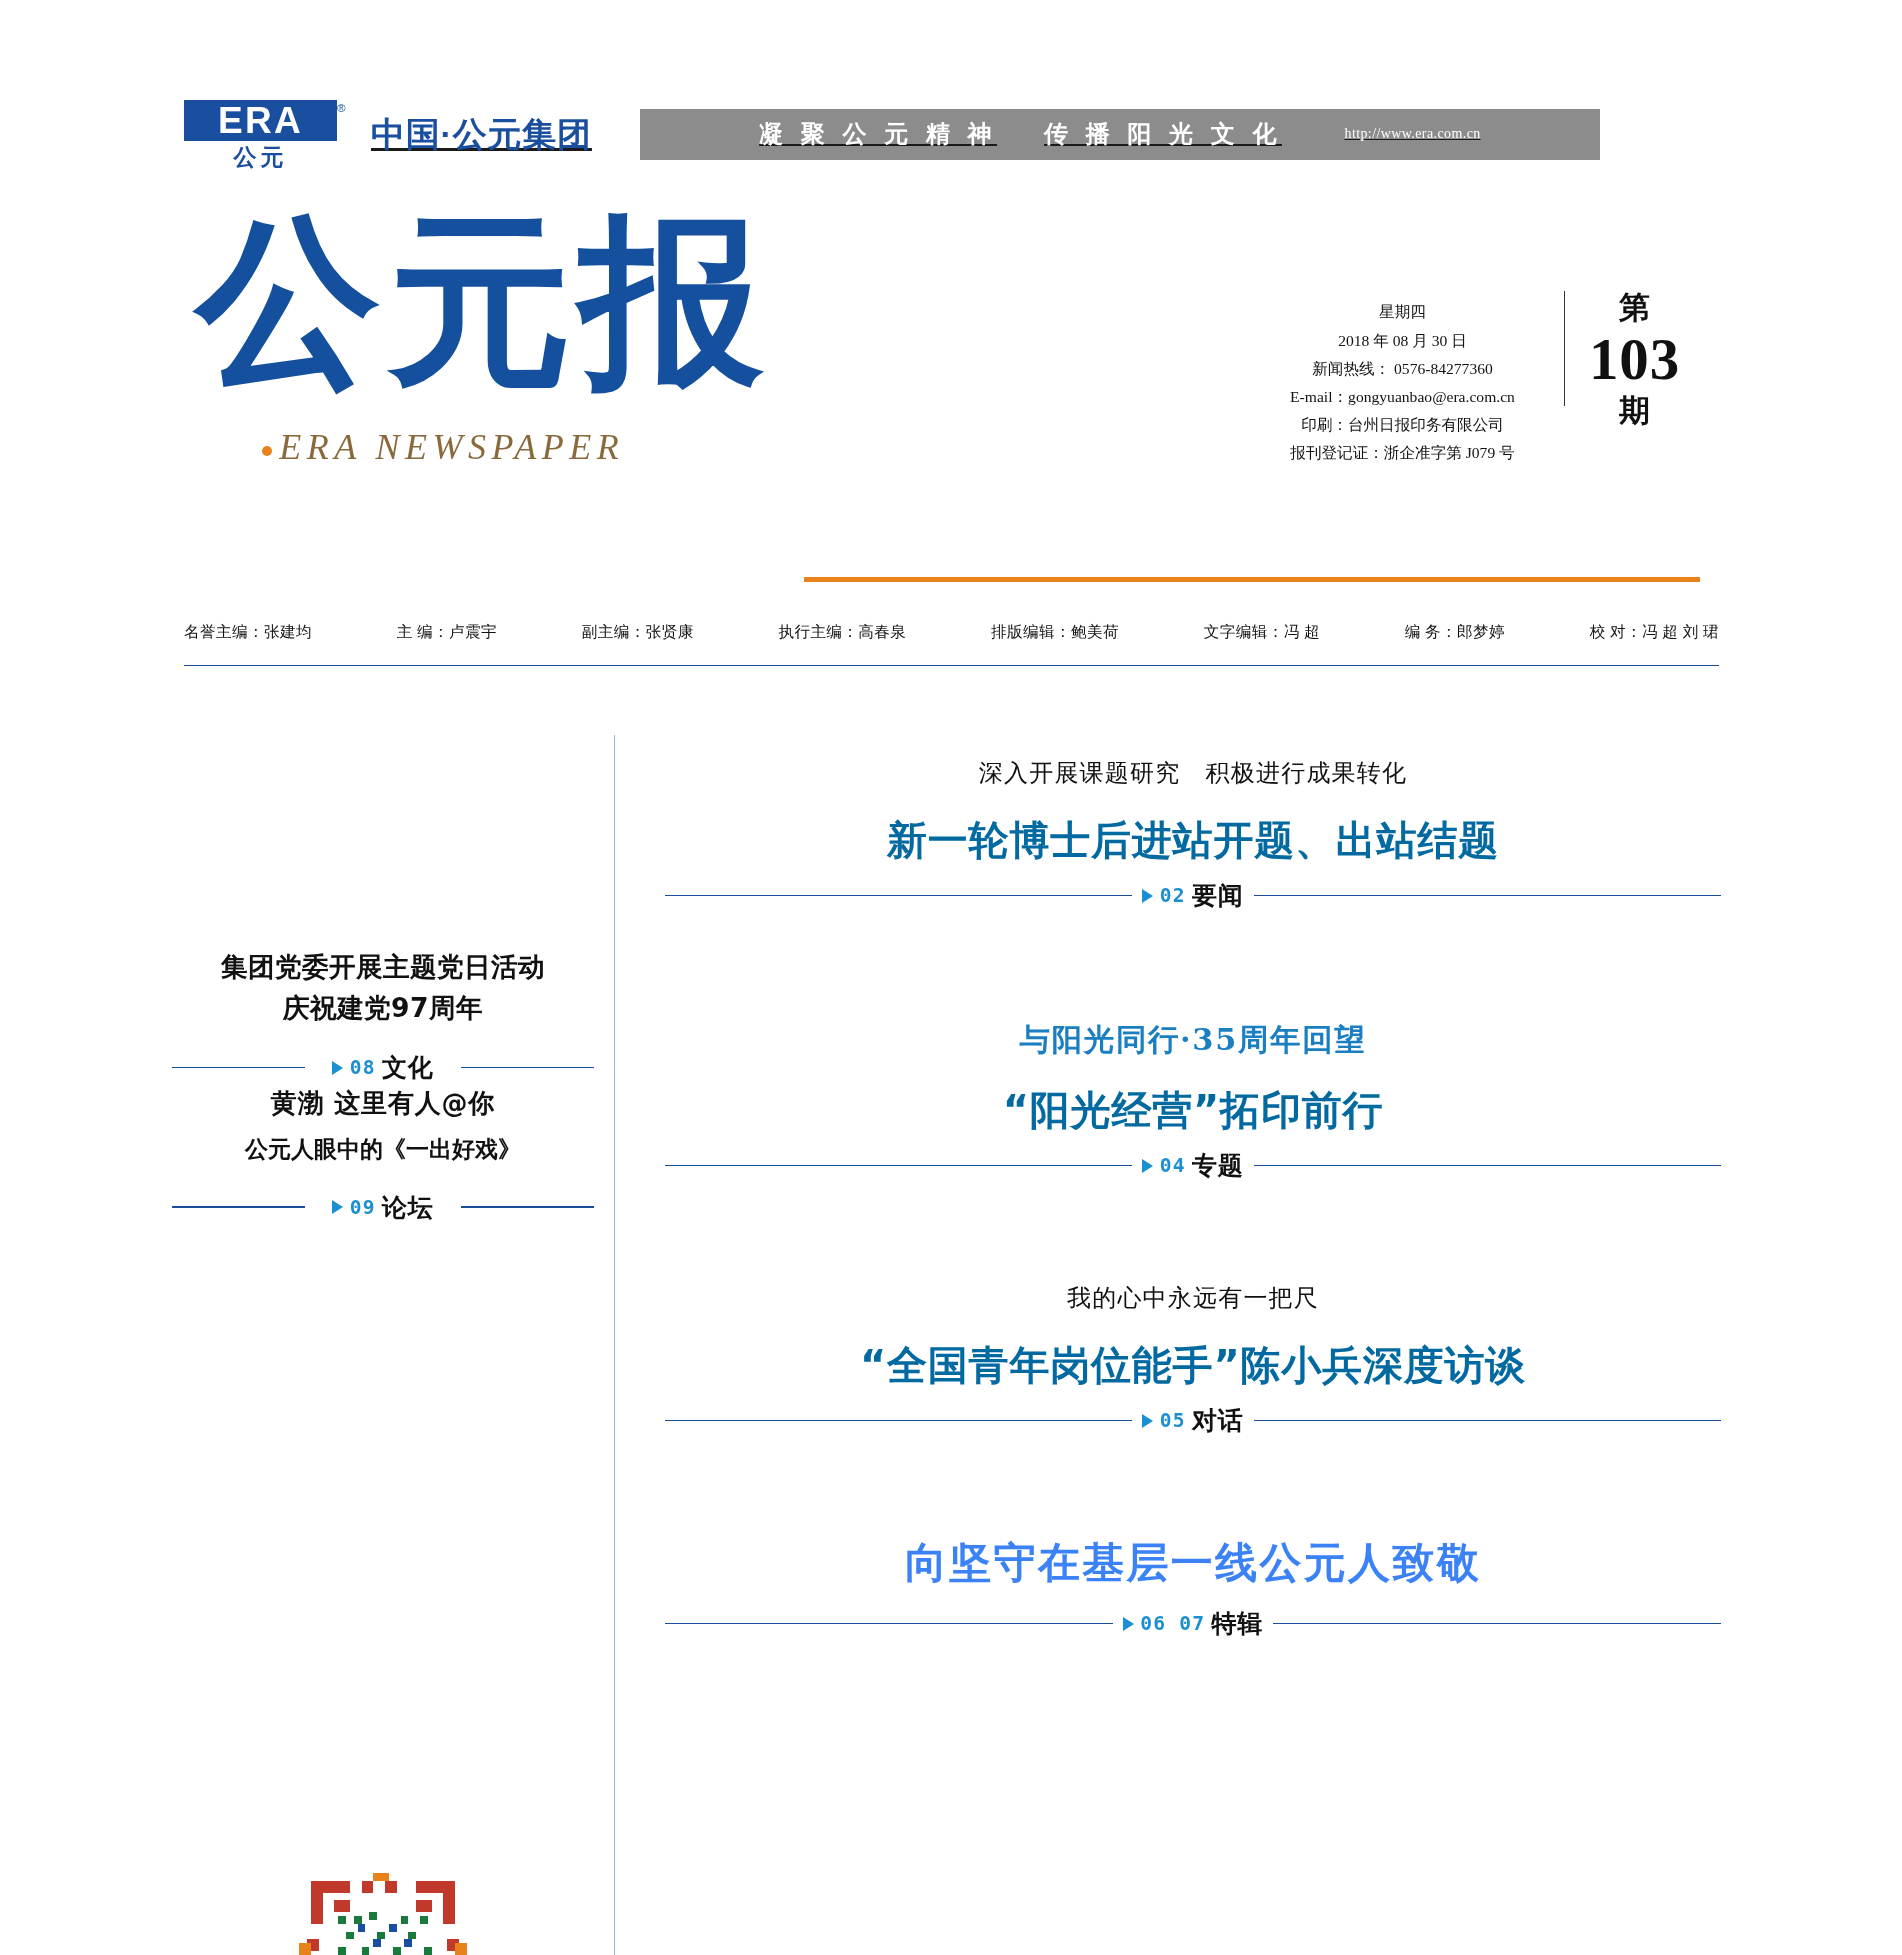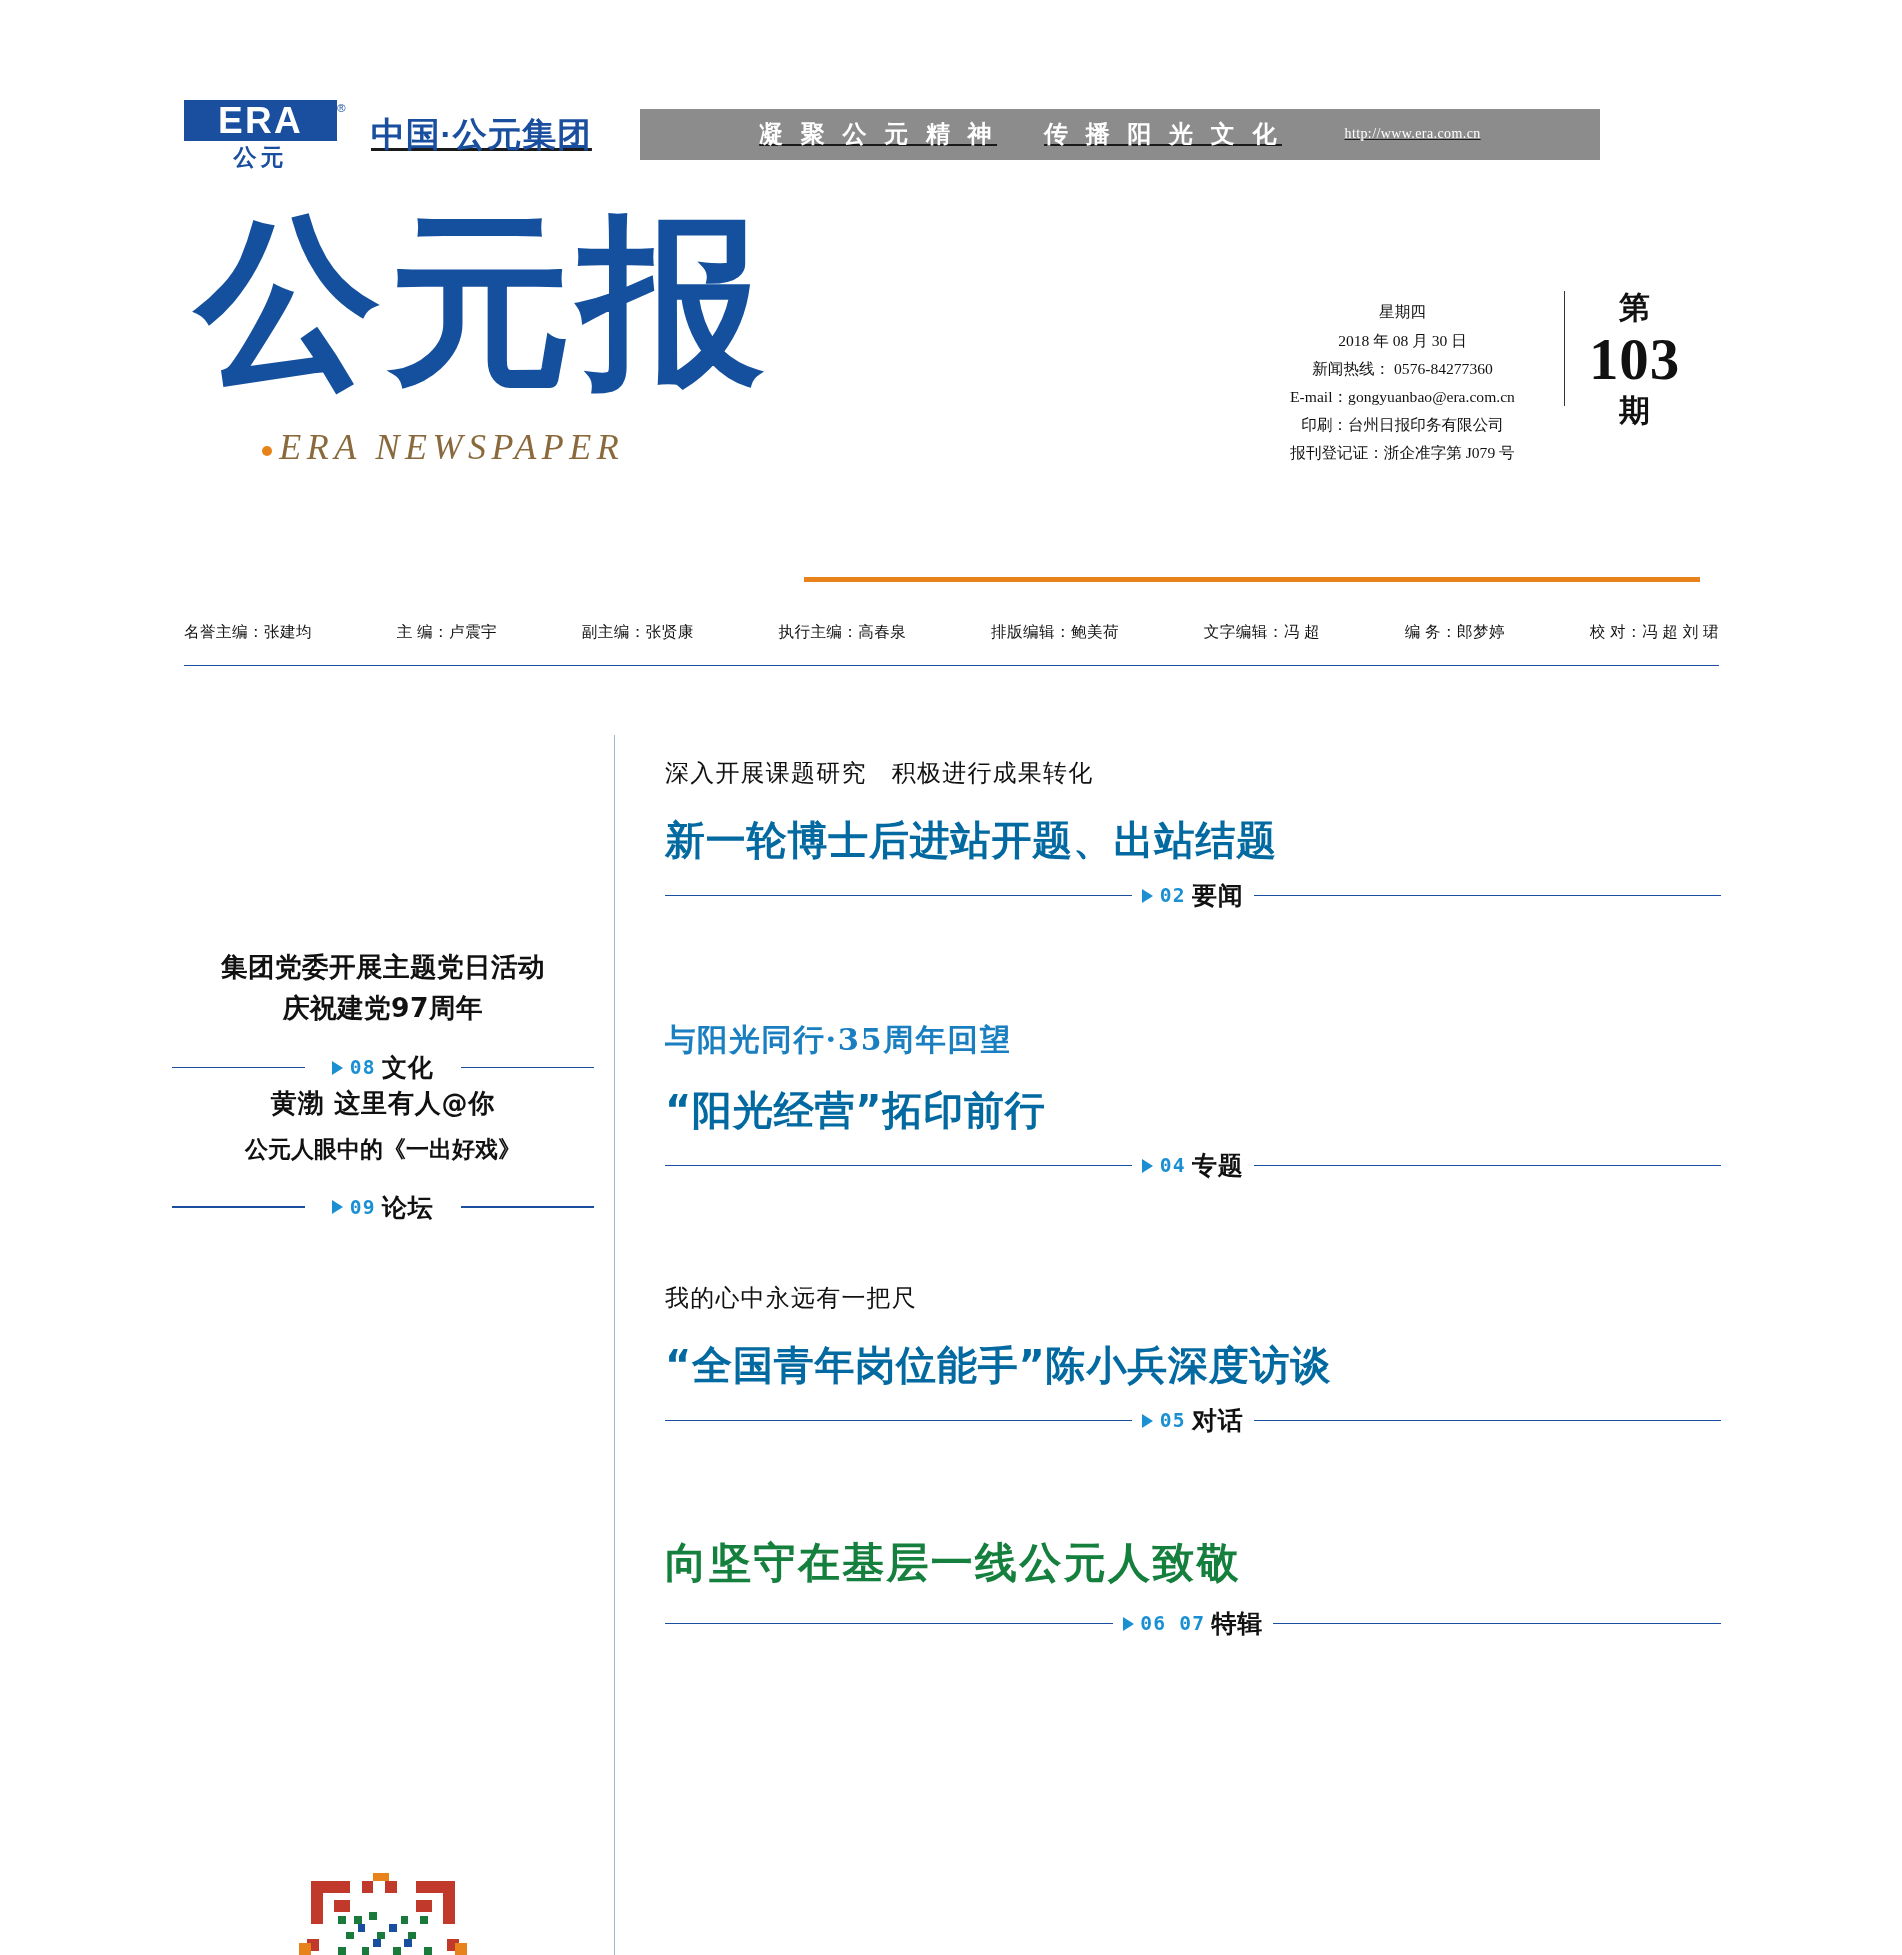--- a/index.html
+++ b/index.html
@@ -323,20 +323,21 @@
     margin: 0 auto;
     position: relative;
   }
 
   
   .right-col {
     position: absolute;
     left: 665px;
     top: 755px;
     width: 1056px;
+    text-align: center;
   }
   .story { margin-bottom: 0; }
   .story .kicker {
     font-size: 24px;
     color: #111;
     font-family: "DejaVu Serif", serif;
     letter-spacing: 1.2px;
     line-height: 36px;
   }
   .story .headline {
@@ -352,21 +353,21 @@
     font-size: 30.5px;
     font-weight: bold;
     color: #1a7fc1;
     font-family: "DejaVu Serif", serif;
     letter-spacing: 1.6px;
     line-height: 43px;
   }
   .story .headline-lg {
     font-size: 42px;
     font-weight: bold;
-    color: #15803d;
+    color: #3b82f6;
     font-family: "DejaVu Sans", sans-serif;
     letter-spacing: 2.3px;
     line-height: 55px;
   }
   .story-rule {
     display: flex;
     align-items: center;
     justify-content: center;
     gap: 10.2px;
     margin-top: 17px;

